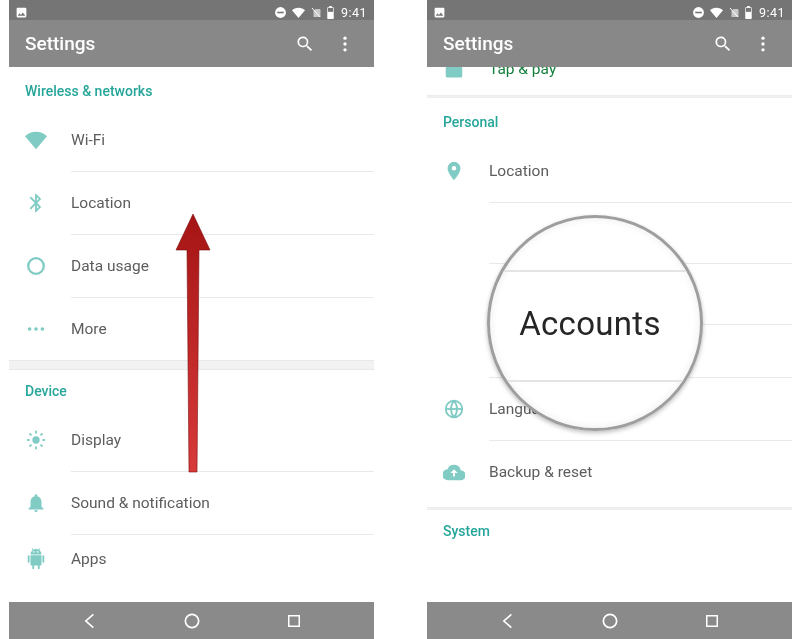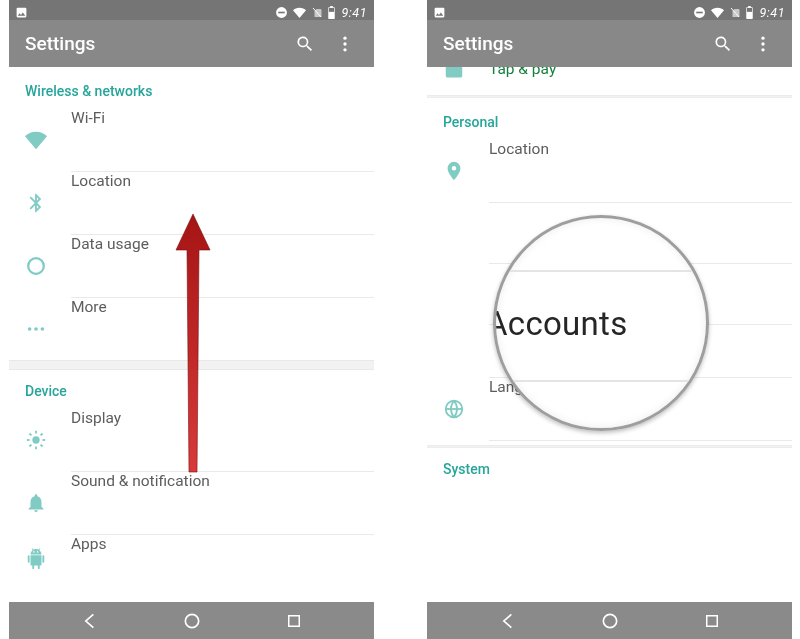--- a/index.html
+++ b/index.html
@@ -24,21 +24,20 @@
   
   .status-bar {
     height: 20px;
     background: #757575;
     display: flex;
     align-items: center;
     justify-content: space-between;
     padding: 4px 7px 0 6px;
     color: #fff;
     font-size: 12px;
-    font-style: italic;
   }
   .status-left { display:flex; align-items:center; gap:4px; }
   .status-right { display:flex; align-items:center; gap:4px; }
   .status-right svg, .status-left svg { display:block; }
 
   
   .app-bar {
     height: 47px;
     background: #888888;
     display: flex;
@@ -70,20 +69,21 @@
   }
   .section-header {
     font-size: 14px;
     font-weight: 500;
     color: #26a69a;
     padding: 16px 16px 10px 16px;
   }
   .section-header.tight { padding-top: 13px; }
   .row {
     display: flex;
+    align-items: center;
     height: 62px;
     padding: 0 16px;
     position: relative;
   }
   .row .row-icon {
     width: 40px;
     display:flex;
     align-items:center;
     color: #80cbc4;
   }
@@ -142,24 +142,25 @@
 
   
   .zoom-circle {
     position: absolute;
     width: 216px;
     height: 216px;
     border-radius: 50%;
     background: linear-gradient(#fff,#fff);
     border: 3px solid #9e9e9e;
     box-shadow: 0 2px 4px rgba(0,0,0,0.25), inset 0 0 8px rgba(0,0,0,0.08);
-    left: 66px;
+    left: 60px;
     top: 215px;
     display:flex;
     flex-direction:column;
+    align-items:center;
     justify-content:center;
     overflow:hidden;
   }
   .zoom-circle .zline {
     position:absolute;
     left:12px; right:12px;
     height:2px;
     background: #e4e4e4;
   }
   .zoom-circle .zline.top { top: 52px; }
@@ -431,20 +432,28 @@
         <svg width="22" height="22" viewBox="0 0 24 24" fill="none" stroke="currentColor" stroke-width="2">
             <circle cx="12" cy="12" r="9"></circle>
             <line x1="3" y1="12" x2="21" y2="12"></line>
             <path d="M12 3a14 14 0 0 1 0 18M12 3a14 14 0 0 0 0 18"></path>
           </svg>
       </span>
       <span class="row-label">Language &amp; input</span>
     </div>
     <div class="divider"></div>
 
+    <div class="row">
+      <span class="row-icon">
+        <svg width="22" height="22" viewBox="0 0 24 24" fill="currentColor">
+            <path d="M19.35 10.04A7.49 7.49 0 0 0 5 9a6 6 0 0 0 .5 12H19a5 5 0 0 0 .35-10.96zM13 13v4h-2v-4H8l4-4 4 4h-3z"></path>
+          </svg>
+      </span>
+      <span class="row-label">Backup &amp; reset</span>
+    </div>
 
     <div class="thin-gap" style="margin-top:4px;"></div>
 
     <div class="section-header tight">System</div>
   </div>
 
   <div class="zoom-circle">
     <div class="zline top"></div>
     <div class="zline bot"></div>
     <div class="zoom-text">Accounts</div>

